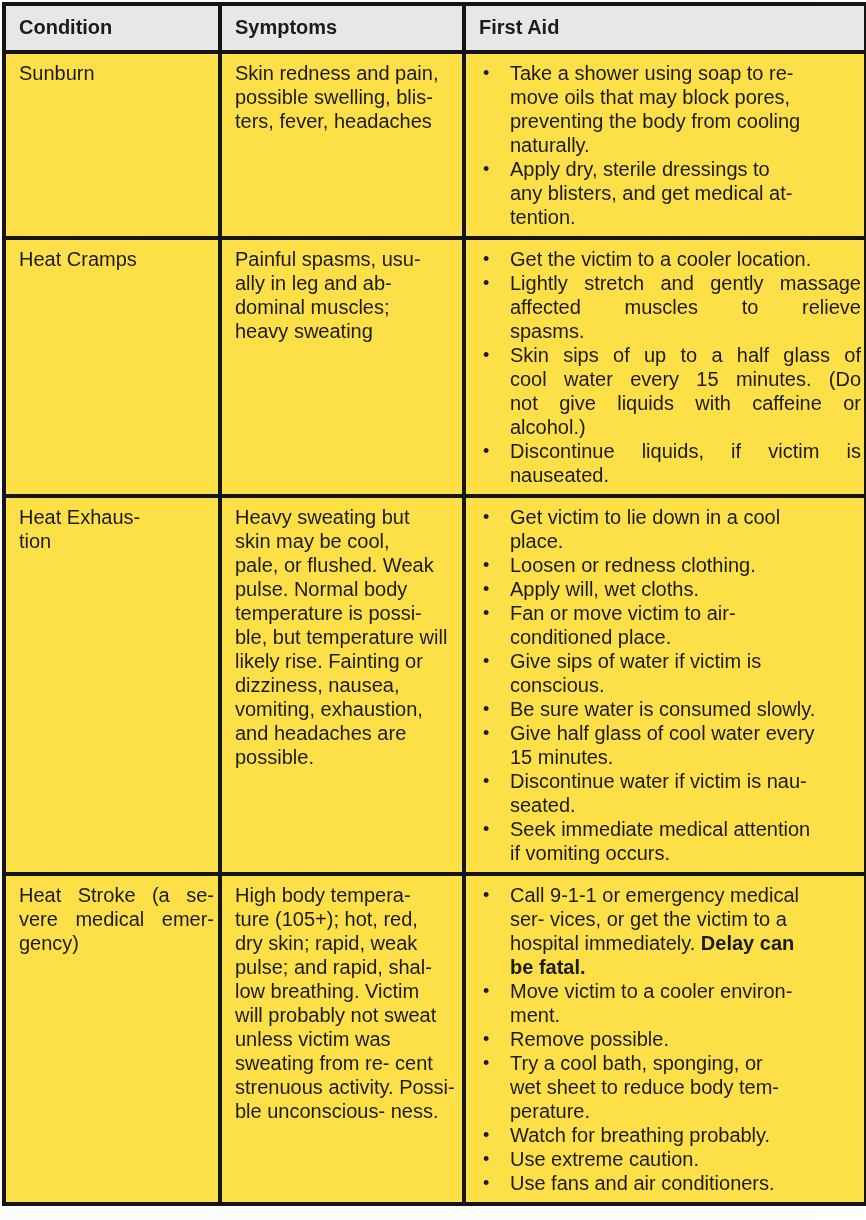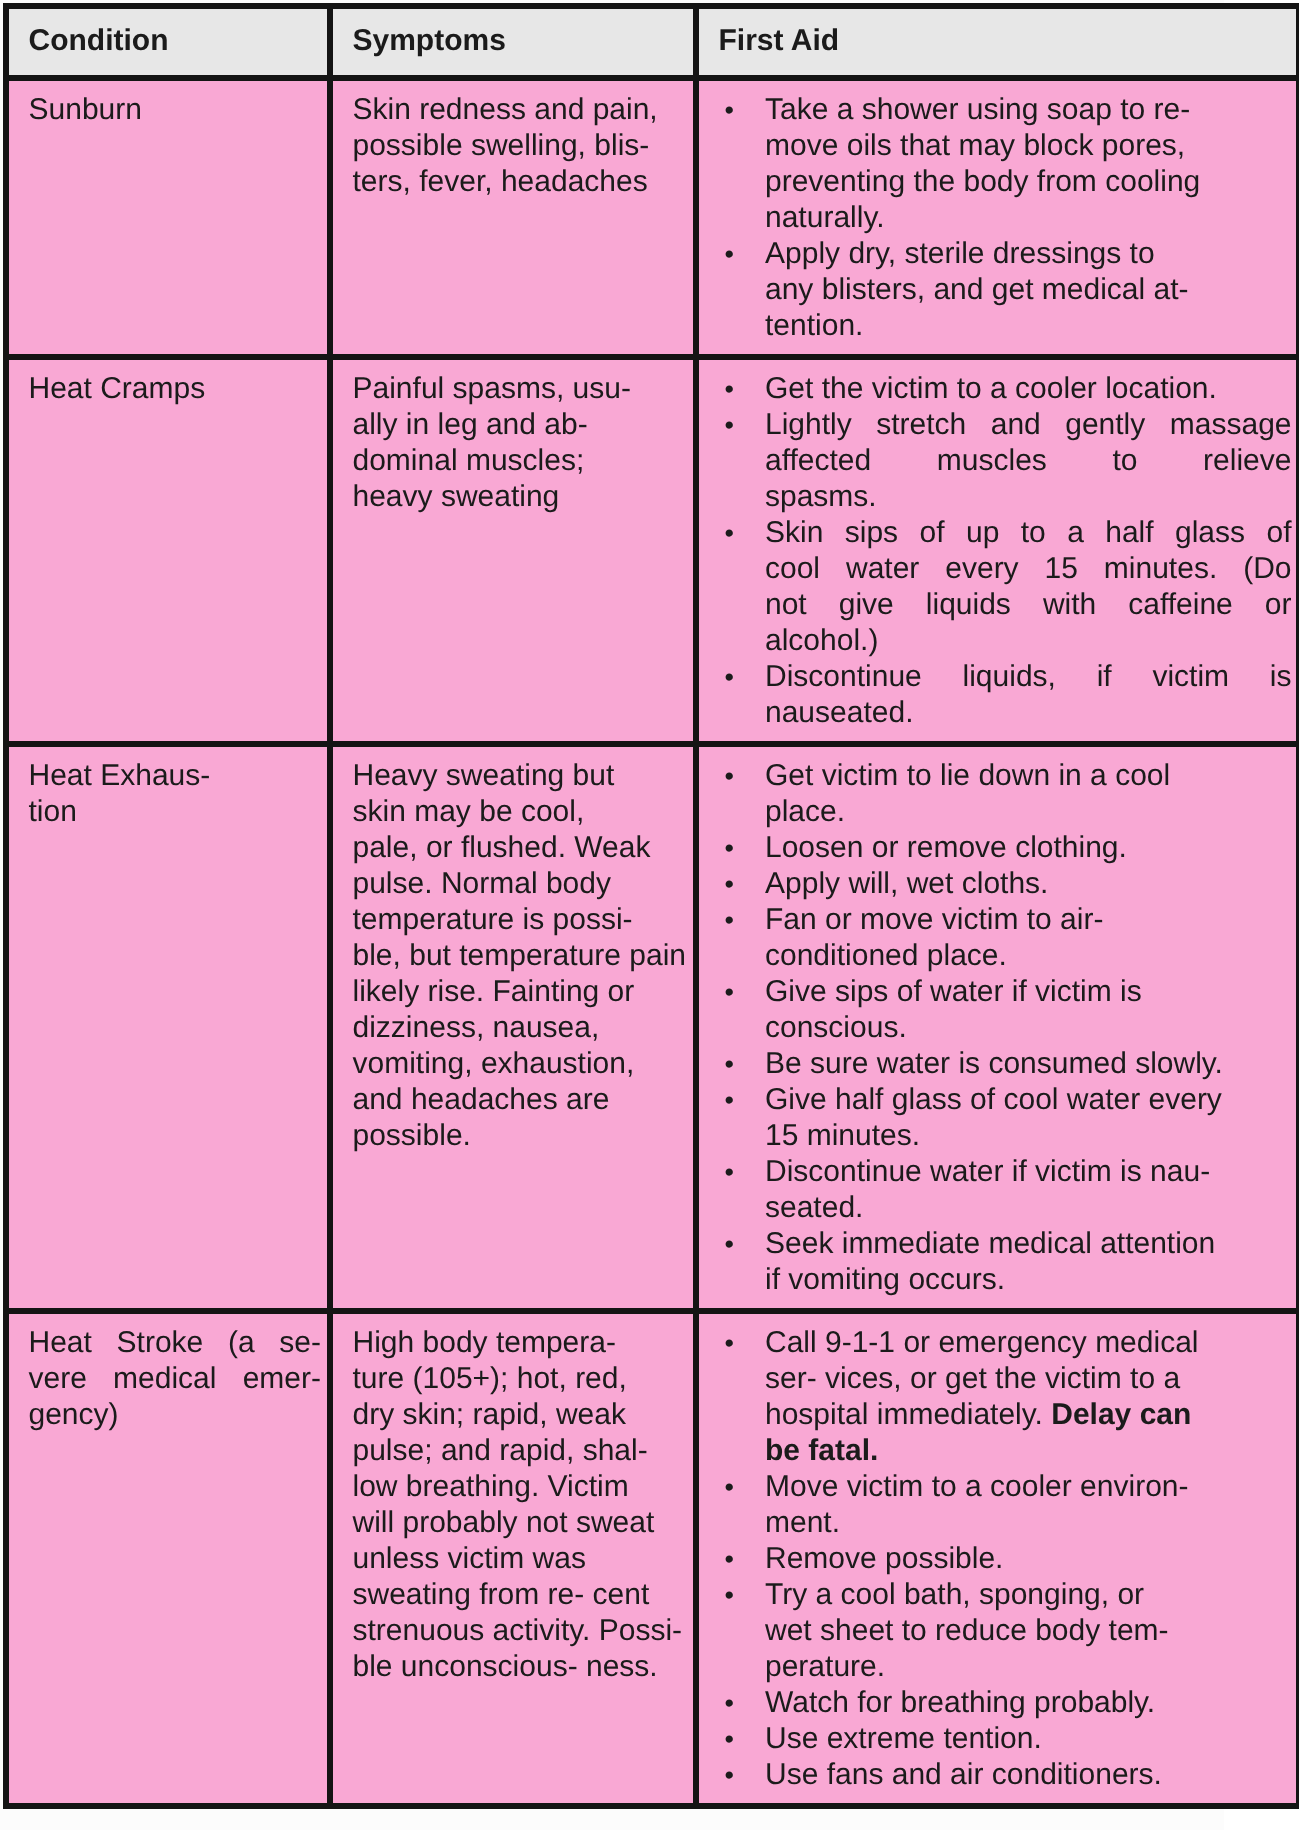--- a/index.html
+++ b/index.html
@@ -30,21 +30,21 @@
     background: #e7e7e7;
     text-align: left;
     font-weight: 700;
     font-size: 20px;
     padding: 9px 8px 11px 13px;
     vertical-align: top;
   }
   .aid-table td {
     vertical-align: top;
     padding: 7px 4px 7px 13px;
-    background: #f9a8d4;
+    background: #fde047;
   }
   .aid-table td.first-aid-cell {
     padding-left: 0;
     padding-right: 3px;
   }
   ul.fa-list { list-style: none; margin: 0; padding: 0; }
   li.fa-item { display: flex; align-items: flex-start; }
   .bullet {
     flex: 0 0 44px;
     box-sizing: border-box;
@@ -137,36 +137,36 @@
           </td>
         </tr>
         <tr>
           <td class="preline"><span>Heat Exhaus-
 tion</span></td>
           <td class="preline"><span>Heavy sweating but
 skin may be cool,
 pale, or flushed. Weak
 pulse. Normal body
 temperature is possi-
-ble, but temperature pain
+ble, but temperature will
 likely rise. Fainting or
 dizziness, nausea,
 vomiting, exhaustion,
 and headaches are
 possible.</span></td>
           <td class="first-aid-cell">
             <ul class="fa-list">
               <li class="fa-item">
                 <span class="bullet">•</span>
                 <div class="fa-content preline"><span>Get victim to lie down in a cool
 place.</span></div>
               </li>
               <li class="fa-item">
                 <span class="bullet">•</span>
-                <div class="fa-content preline"><span>Loosen or remove clothing.</span></div>
+                <div class="fa-content preline"><span>Loosen or redness clothing.</span></div>
               </li>
               <li class="fa-item">
                 <span class="bullet">•</span>
                 <div class="fa-content preline"><span>Apply will, wet cloths.</span></div>
               </li>
               <li class="fa-item">
                 <span class="bullet">•</span>
                 <div class="fa-content preline"><span>Fan or move victim to air-
 conditioned place.</span></div>
               </li>
@@ -236,21 +236,21 @@
                 <div class="fa-content preline"><span>Try a cool bath, sponging, or
 wet sheet to reduce body tem-
 perature.</span></div>
               </li>
               <li class="fa-item">
                 <span class="bullet">•</span>
                 <div class="fa-content preline"><span>Watch for breathing probably.</span></div>
               </li>
               <li class="fa-item">
                 <span class="bullet">•</span>
-                <div class="fa-content preline"><span>Use extreme tention.</span></div>
+                <div class="fa-content preline"><span>Use extreme caution.</span></div>
               </li>
               <li class="fa-item">
                 <span class="bullet">•</span>
                 <div class="fa-content preline"><span>Use fans and air conditioners.</span></div>
               </li>
             </ul>
           </td>
         </tr>
       </tbody>
   </table>

